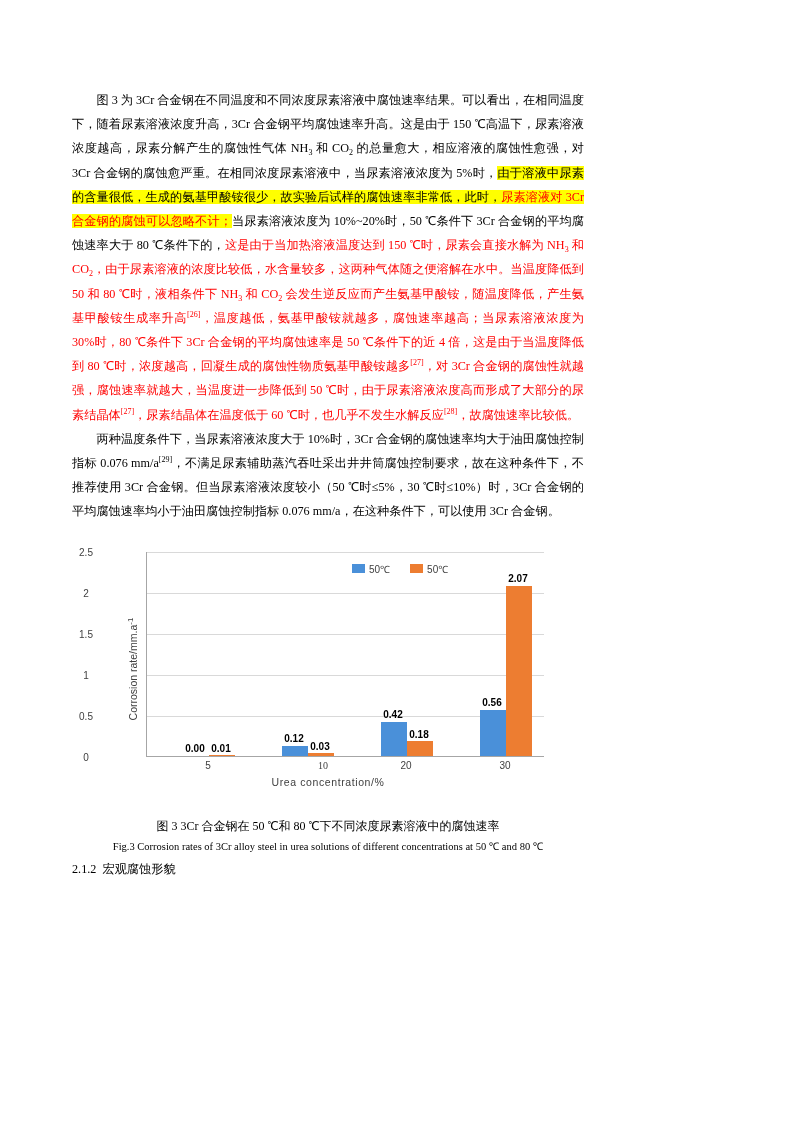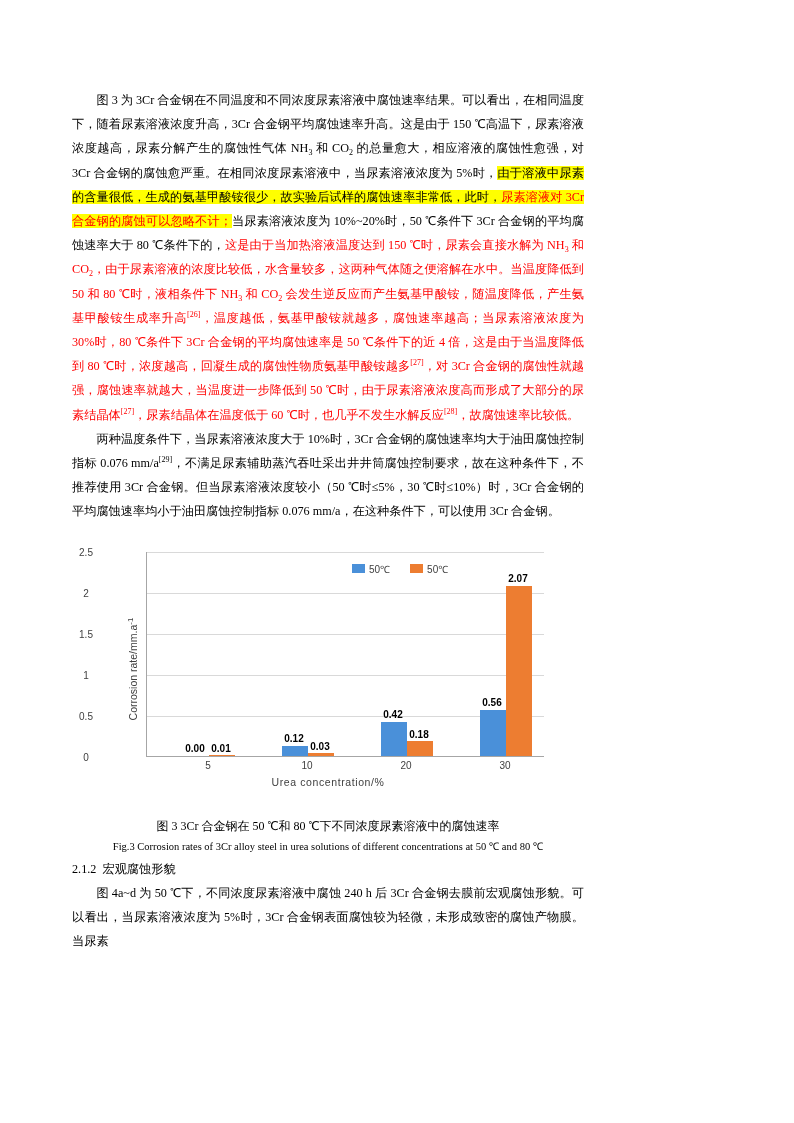--- a/index.html
+++ b/index.html
@@ -180,21 +180,21 @@
       <div class="barval" style="left:107px;top:205px;">0.00</div>
       <div class="barval" style="left:133px;top:205px;text-align:center;">0.01</div>
       <div class="barval" style="left:206px;top:195px;">0.12</div>
       <div class="barval" style="left:232px;top:203px;">0.03</div>
       <div class="barval" style="left:305px;top:171px;">0.42</div>
       <div class="barval" style="left:331px;top:191px;">0.18</div>
       <div class="barval" style="left:404px;top:159px;">0.56</div>
       <div class="barval" style="left:430px;top:35px;">2.07</div>
 
       <div class="catlabel" style="left:120px;">5</div>
-      <div class="catlabel" style="left:219px;">10</div>
+      <div class="catlabel" style="left:235px;font-family:Liberation Serif, serif;">10</div>
       <div class="catlabel" style="left:318px;">20</div>
       <div class="catlabel" style="left:417px;">30</div>
 
       <div class="xtitle">Urea concentration/%</div>
 
       <div class="legend">
         <span class="item">
             <span class="sw" style="background:#4a90d9;"></span>
             <span>50℃</span>
           </span>
@@ -205,15 +205,14 @@
       </div>
 
     </div>
   </div>
 
   <div class="caption">图 3    3Cr 合金钢在 50 ℃和 80 ℃下不同浓度尿素溶液中的腐蚀速率</div>
   <div class="caption2">Fig.3 Corrosion rates of 3Cr alloy steel in urea solutions of different concentrations at 50 ℃ and 80 ℃</div>
 
   <div class="sechead"><span>2.1.2</span>&nbsp;&nbsp;<span>宏观腐蚀形貌</span></div>
 
-  <p class="indent">图 4a~d 为 50 ℃下，不同浓度尿素溶液中腐蚀 240 h 后 3Cr 合金钢去膜前宏观腐蚀形貌。可以看出，当尿素溶液浓度为 5%时，3Cr 合金钢表面腐蚀较为轻微，未形成致密的腐蚀产物膜。当尿素</p>
 
 </div>
 
 </body></html>

